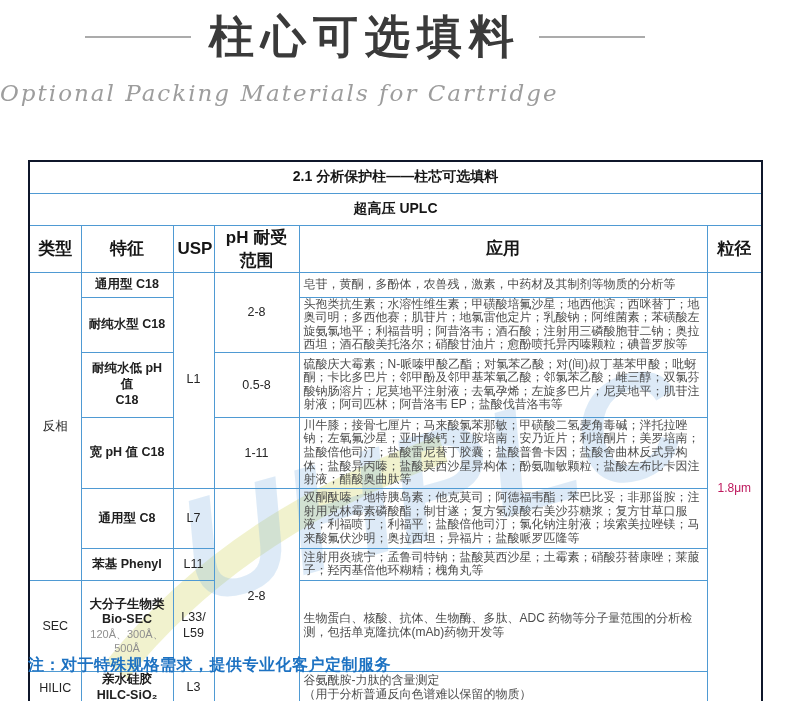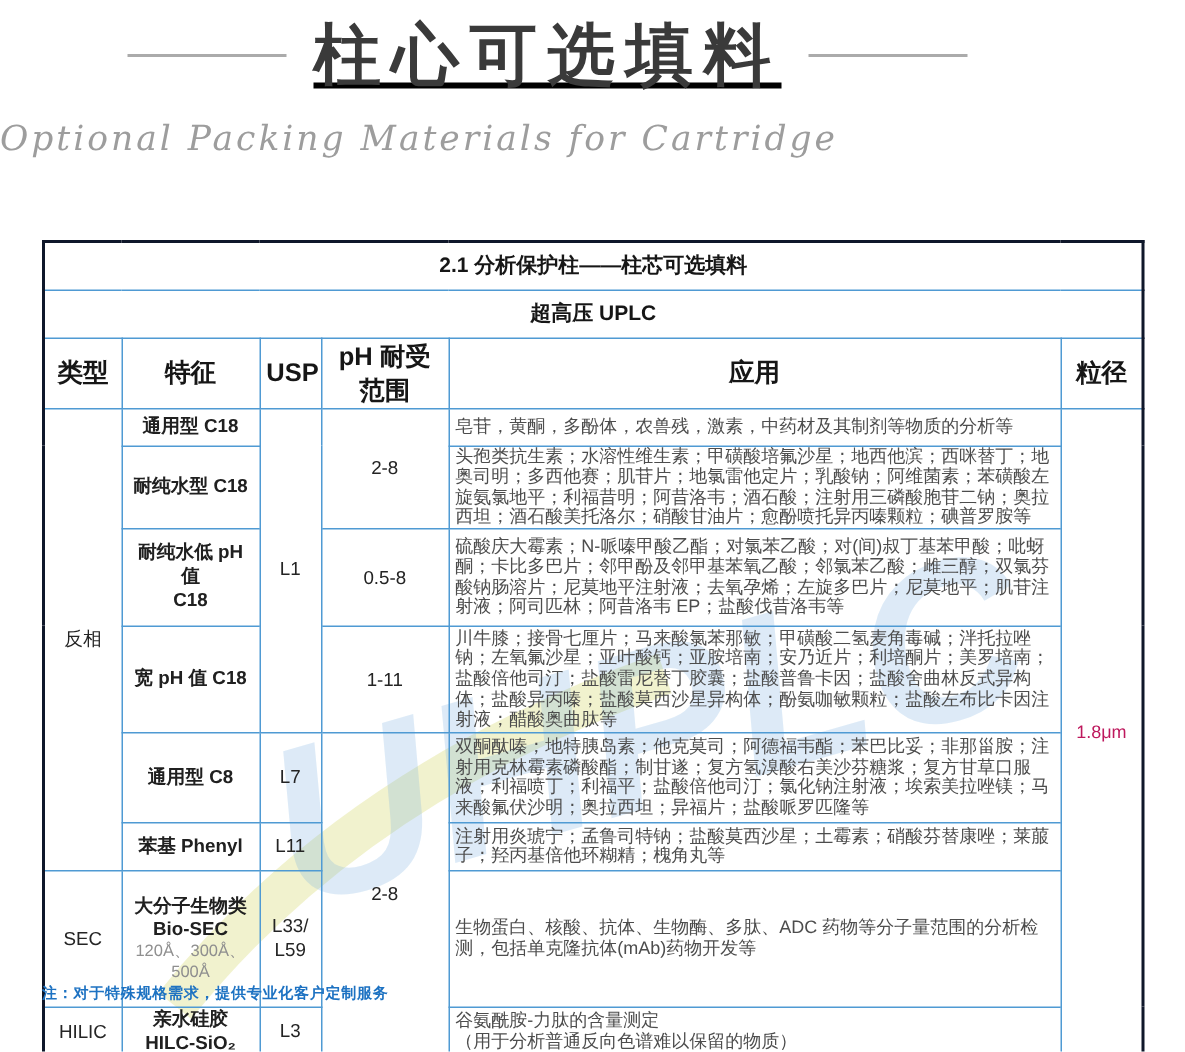--- a/index.html
+++ b/index.html
@@ -4,21 +4,21 @@
 <style>
   html,body{margin:0;padding:0;}
   body{
     width:790px;height:701px;background:#ffffff;position:relative;overflow:hidden;
     font-family:"Liberation Sans","DejaVu Sans",sans-serif;
     -webkit-font-smoothing:antialiased;
   }
   
   .title-wrap{
     position:absolute;left:0;top:12px;width:730px;
-    display:flex;align-items:center;justify-content:center;gap:18px;text-decoration:underline;
+    display:flex;align-items:center;justify-content:center;gap:18px;
   }
   .title-line{width:106px;height:2px;background:#ababab;}
   .page-title{
     font-size:45px;font-weight:bold;color:#3a3a3a;letter-spacing:7px;line-height:1.1;
     white-space:nowrap;
   }
   .subtitle{
     position:absolute;left:0;top:80px;width:790px;
     font-family:"DejaVu Serif","Liberation Serif",serif;font-style:italic;
     font-size:23px;color:#9d9d9d;letter-spacing:2px;
@@ -44,21 +44,21 @@
   .c-type{font-size:12.5px;color:#242424;text-align:center;margin-left:48px;}
   .c-feat{font-size:12.5px;font-weight:bold;color:#202020;text-align:center;white-space:pre-line;line-height:1.25;}
   .c-feat .sub{display:block;font-weight:normal;color:#8f8f8f;font-size:11px;white-space:pre-line;}
   .c-usp{font-size:12.5px;color:#242424;text-align:center;white-space:pre-line;line-height:1.25;}
   .c-ph{font-size:12.5px;color:#242424;text-align:center;}
   .c-app{font-size:12px;color:#4d4d4d;text-align:left;padding:2px 7px;line-height:13.6px;white-space:pre-line;}
   .c-size{font-size:12px;color:#be185d;text-align:center;}
   
   .note{
     position:absolute;left:28px;top:655px;z-index:1;
-    font-size:10px;font-weight:bold;color:#1d72c2;letter-spacing:0.5px;
+    font-size:16px;font-weight:bold;color:#1d72c2;letter-spacing:0.5px;
   }
 </style>
 </head>
 <body>
 
 <svg class="watermark" width="760" height="430" viewBox="0 0 760 430">
   <g transform="rotate(-16 380 230)">
     <path d="M55,335 Q210,225 430,212" stroke="#cdd24f" stroke-width="28" fill="none" opacity="0.28"></path>
     <text x="150" y="295" font-size="150" font-style="italic" font-weight="bold" fill="#7ab0e0" opacity="0.25" font-family="Liberation Sans, sans-serif">UHPLC</text>
   </g>

